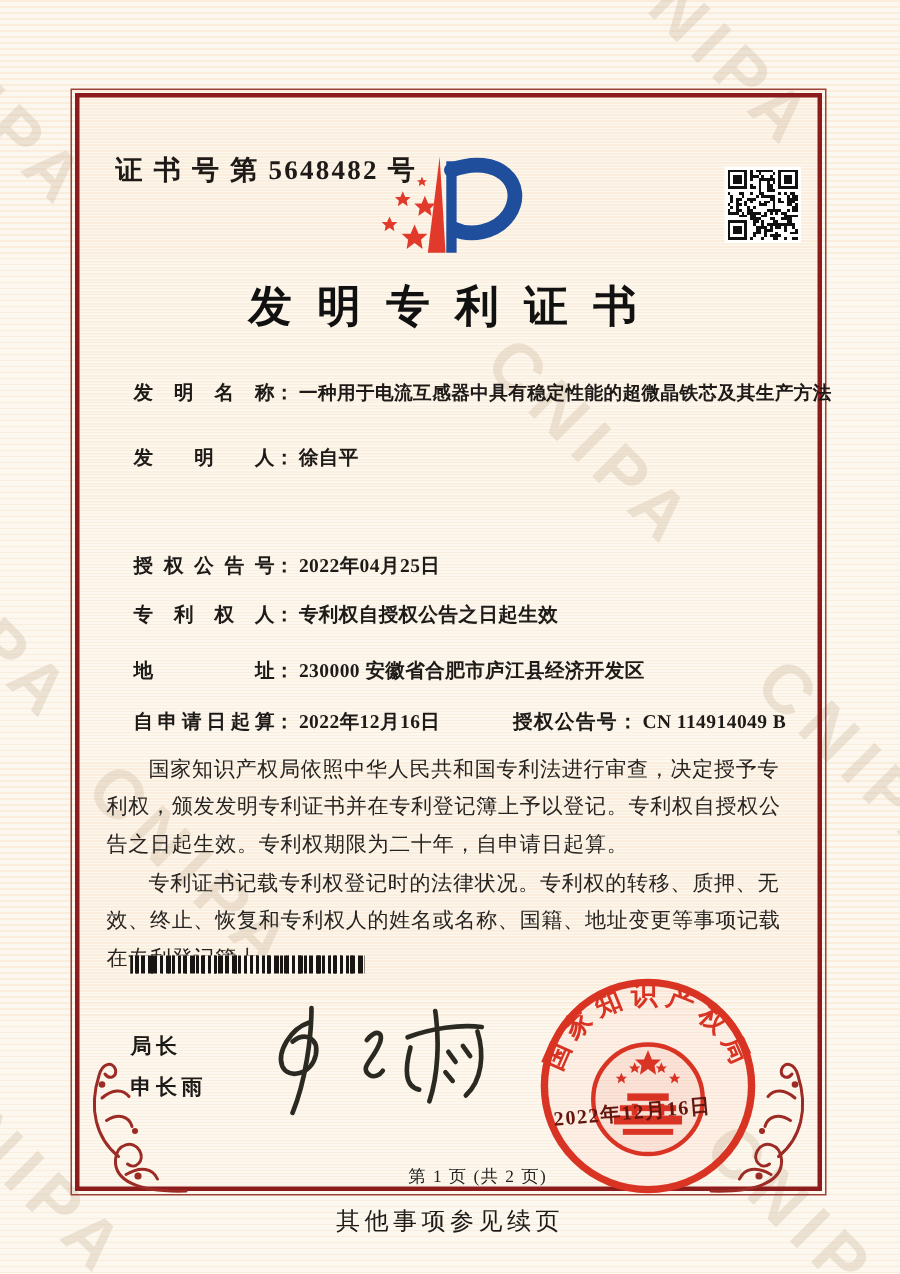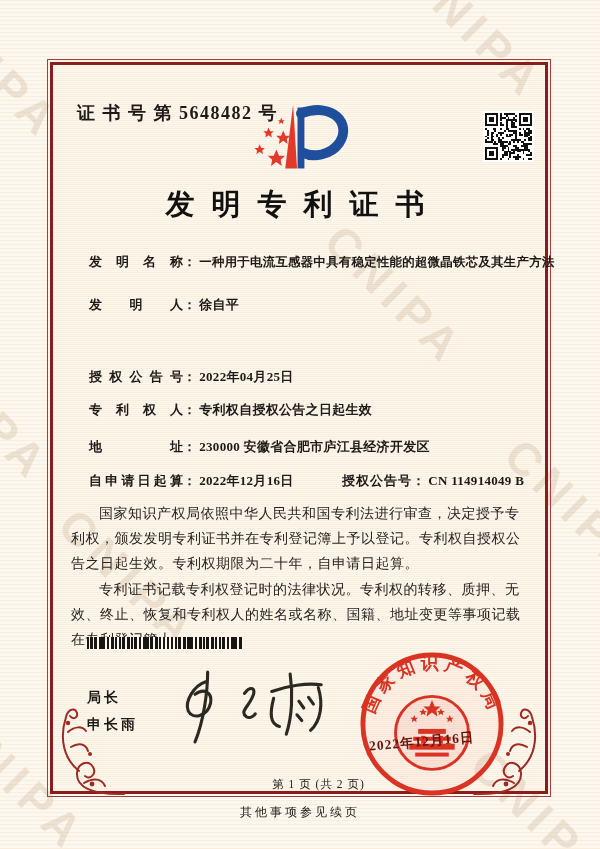--- a/index.html
+++ b/index.html
@@ -37,21 +37,21 @@
   .director{position:absolute;left:34px;top:624px;font-size:14px;font-weight:700;letter-spacing:3px;}
   .director div{margin-bottom:9px;}
   .signature{position:absolute;left:110px;top:600px;width:165px;height:85px;}
   .seal{position:absolute;left:305px;top:585px;width:148px;height:148px;}
   .seal-date{position:absolute;left:316px;top:668px;font-size:13.5px;font-weight:700;color:#63160e;
     transform:rotate(-5deg);letter-spacing:1px;white-space:nowrap;}
   .page-info{position:absolute;left:0;right:0;top:712px;text-align:center;font-size:11.5px;letter-spacing:1px;color:#222;margin-left:39px;}
   .flourish{position:absolute;bottom:-8px;width:84px;height:100px;}
   .flourish.fl{left:-9px;}
   .flourish.fr{right:-9px;transform:scaleX(-1);}
-  .footer-note{position:absolute;left:0;right:0;top:804px;text-align:center;font-size:12px;
+  .footer-note{position:absolute;left:0;right:0;top:804px;text-align:center;font-size:16px;
     letter-spacing:3px;color:#1d1a17;}
 </style>
 </head>
 <body>
 
 <div class="page">
 
   <span class="watermark" style="left:-52px;top:-12px">CNIPA</span>
   <span class="watermark" style="left:432px;top:-52px">CNIPA</span>
   <span class="watermark" style="left:352px;top:214px">CNIPA</span>

